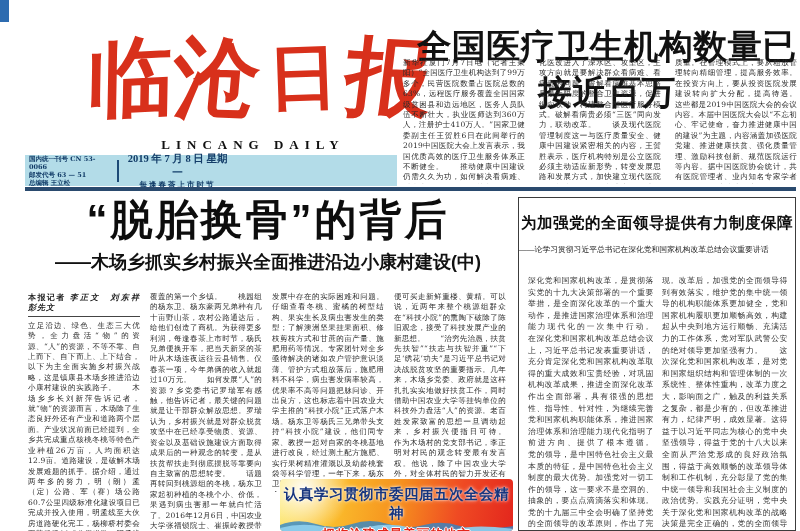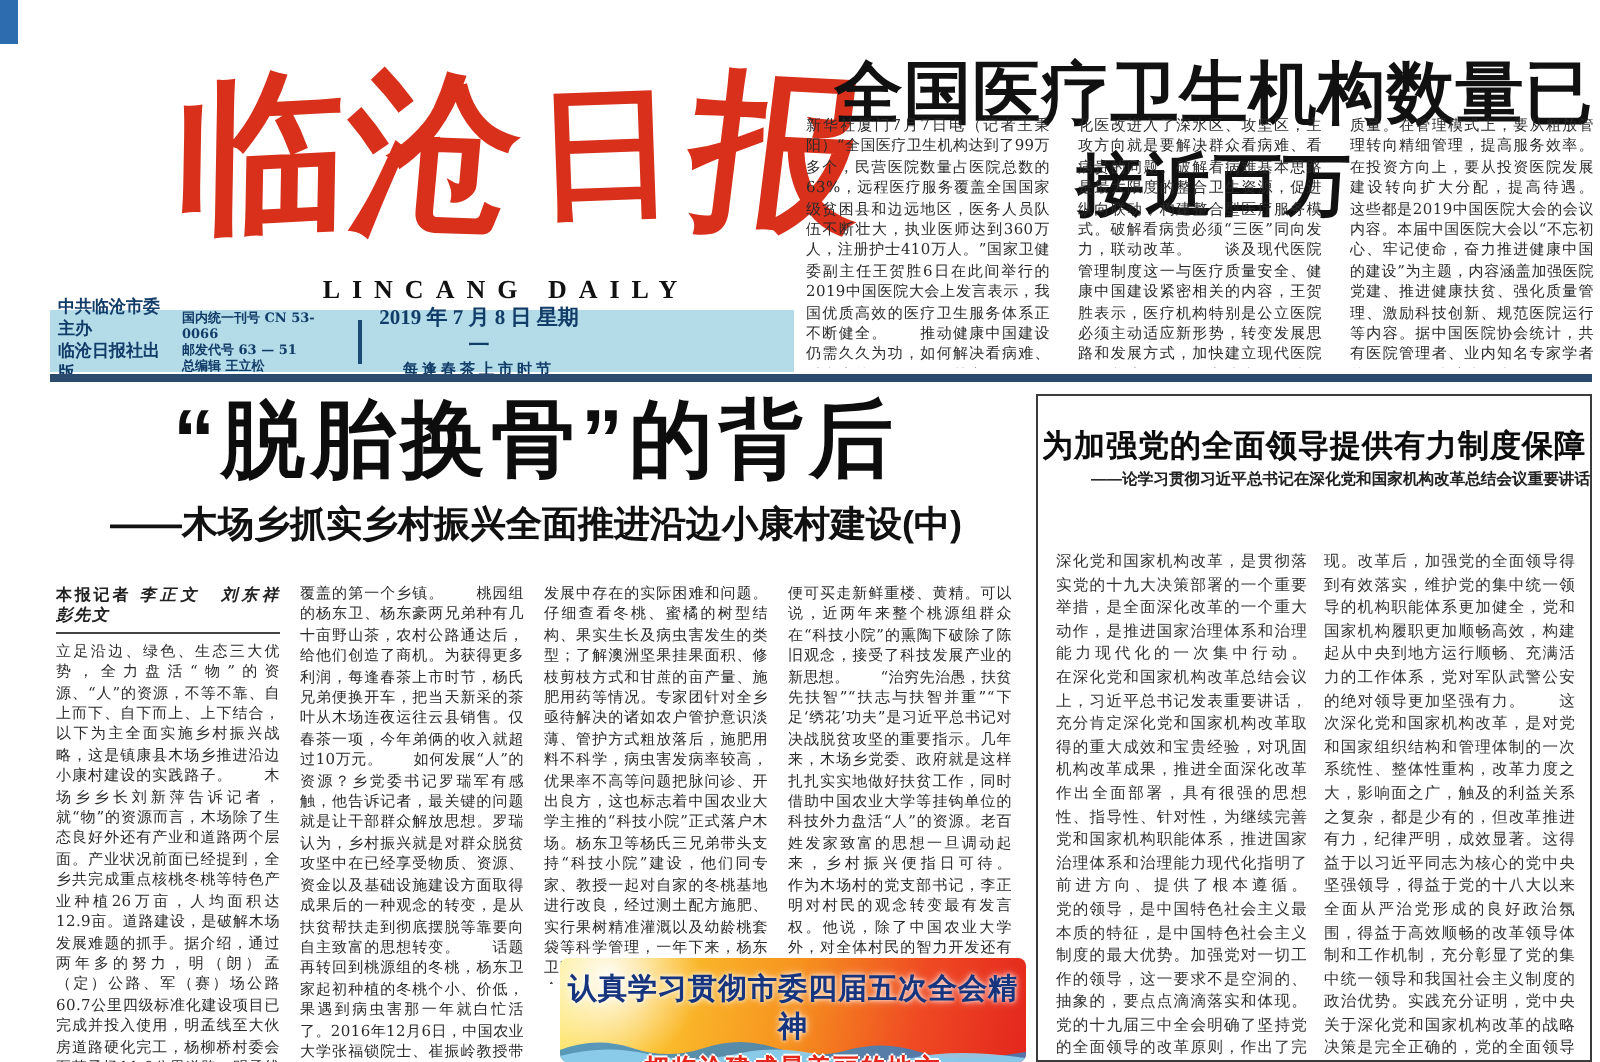--- a/index.html
+++ b/index.html
@@ -66,21 +66,21 @@
   .mcol1{ left:28px;  height:255px; }
   .mcol2{ left:150px; height:255px; }
   .mcol3{ left:272px; height:200px; }
   .mcol4{ left:394px; height:200px; }
 
   
   .side-box { position:absolute; left:518px; top:197px; width:278px; height:334px;
     border:1px solid #3c3c3c; background:#fff; }
   .side-headline { margin-top:15px; text-align:center; font-size:15.5px; font-weight:bold;
     color:#0d0d0d; font-family:Liberation Serif, serif; letter-spacing:.5px; }
-  .side-subhead { text-align:right; font-size:7.8px; font-weight:bold;
+  .side-subhead { margin-top:10px; text-align:left; font-size:7.8px; font-weight:normal;
     color:#222; font-family:"Liberation Sans", sans-serif; }
   .scol { top:275px; width:126px; height:253px; font-size:7.8px; line-height:11.6px;
     color:#333; letter-spacing:.6px; }
   .scol1{ left:528px; } .scol2{ left:662px; }
 
   
   .banner { position:absolute; left:280px; top:479px; width:233px; height:52px;
     border-radius:4px; overflow:hidden; z-index:5;
     background:
       radial-gradient(circle at 10% 18%, rgba(255,255,255,.95) 0%, rgba(255,255,255,0) 22%),
@@ -103,24 +103,20 @@
 
   <div class="masthead">
     <span>临</span>
     <span>沧</span>
     <span>日</span>
     <span>报</span>
   </div>
   <div class="masthead-sub">LINCANG DAILY</div>
 
   <div class="info-bar">
-    <div class="ib-cell ib-pub">
-      <div>中共临沧市委主办</div>
-      <div>临沧日报社出版</div>
-    </div>
     <div class="ib-cell ib-reg">
       <div>国内统一刊号 CN 53-0066</div>
       <div>邮发代号 63 — 51</div>
       <div>总编辑 王立松</div>
     </div>
     <div class="ib-div"></div>
     <div class="ib-div"></div>
     <div class="ib-cell ib-date">
       <div class="big">2019 年 7 月 8 日  星期一</div>
       <div class="small">每逢春茶上市时节</div>

